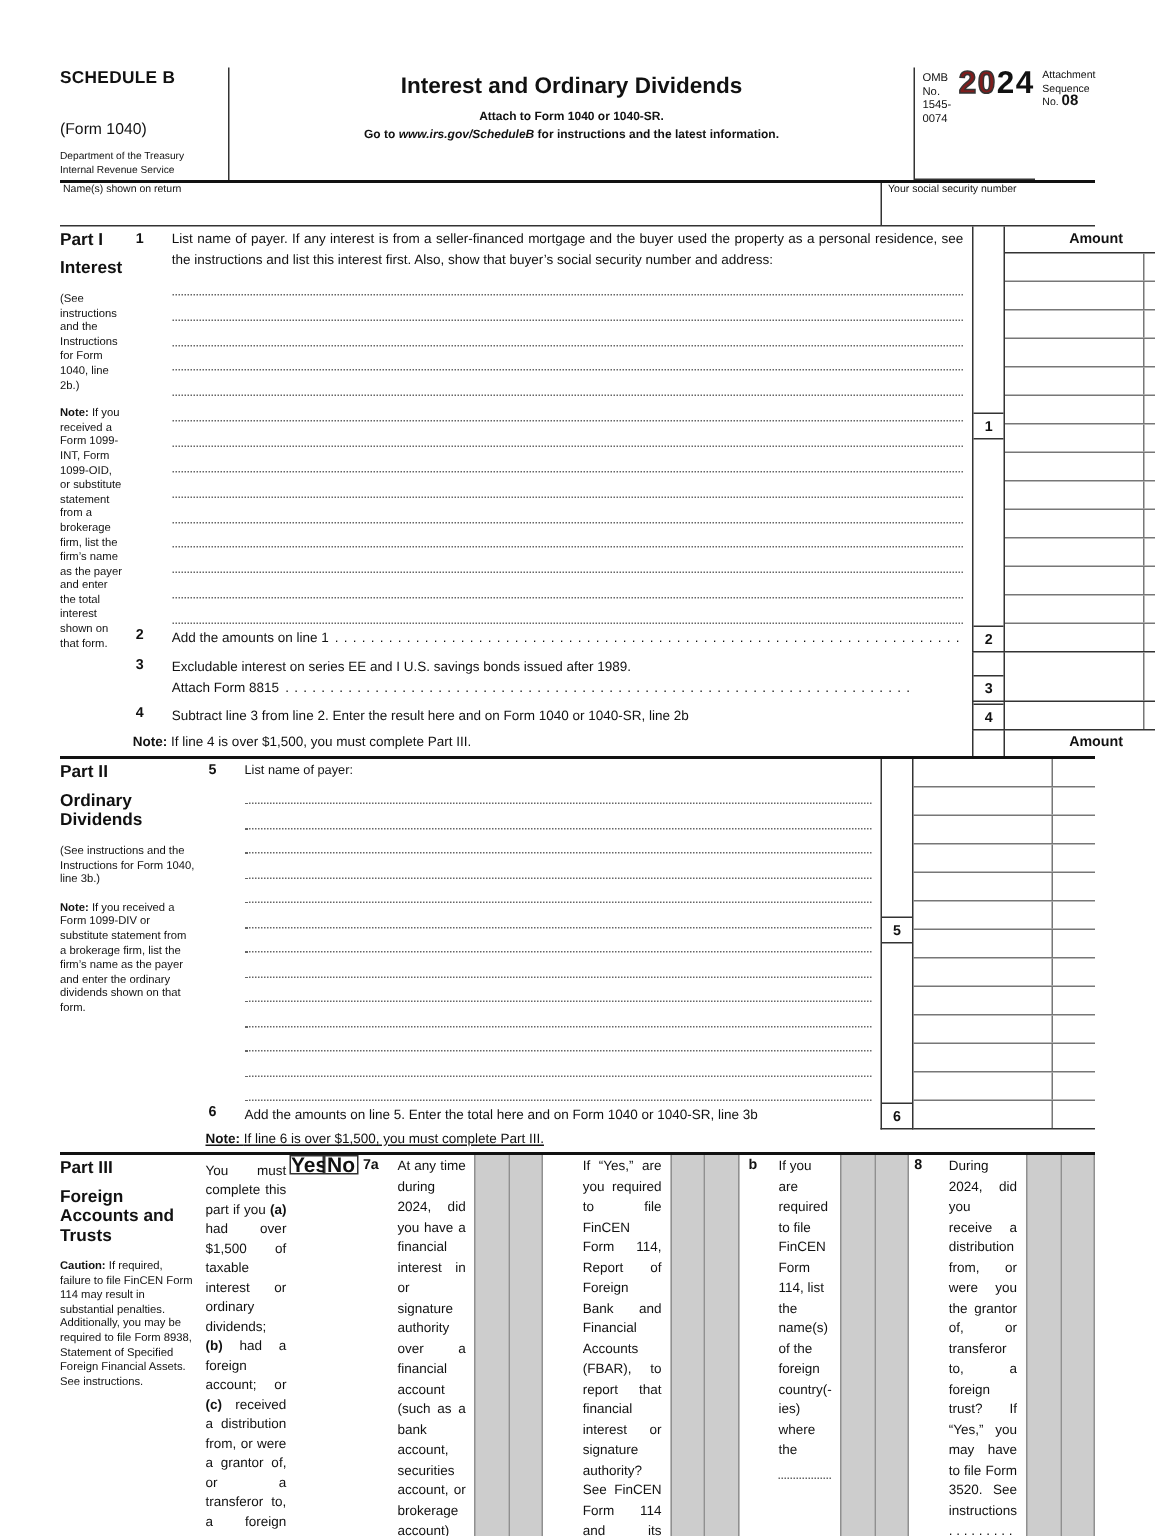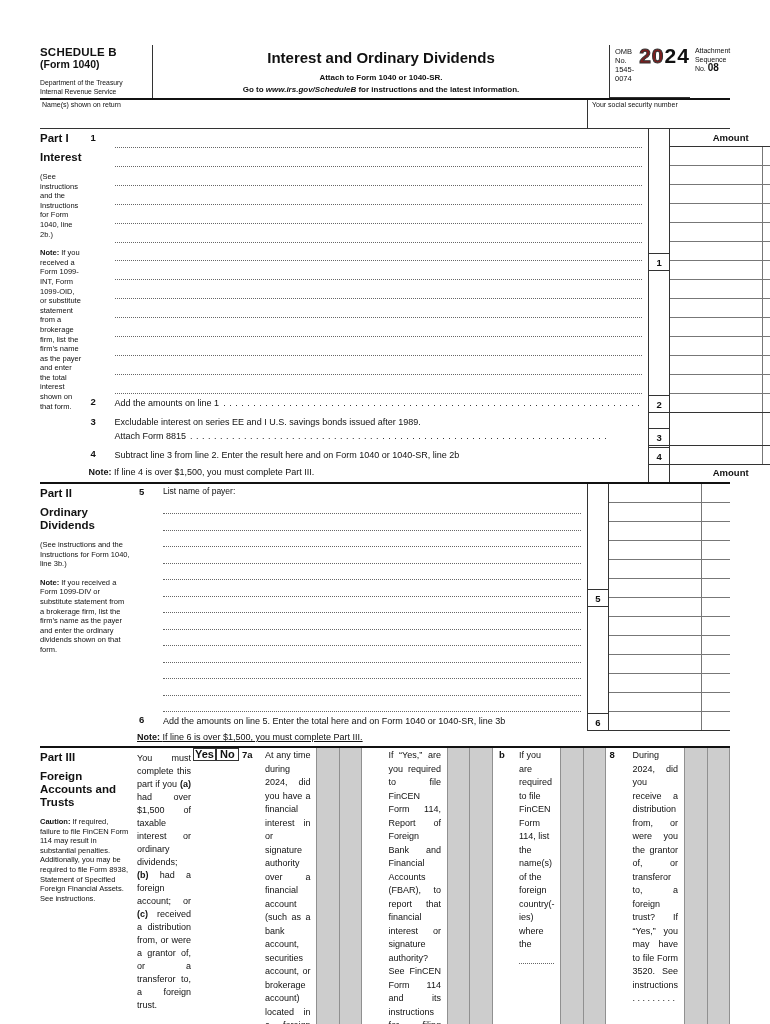--- a/index.html
+++ b/index.html
@@ -4,21 +4,21 @@
 <style>
   html,body{margin:0;padding:0;}
   body{background:#9aa0a6;font-family:"Liberation Sans",sans-serif;color:#111;}
   *{box-sizing:border-box;}
   .page{width:770px;height:1024px;background:#fff;margin:0 auto;padding:45px 40px 0 40px;overflow:hidden;}
 
   
   .header{display:flex;border-bottom:2px solid #111;}
   .h-left{width:112px;padding:1px 4px 2px 0;}
   .sched{font-size:11.5px;font-weight:bold;letter-spacing:.2px;}
-  .form1040{font-size:10.5px;font-weight:bold;}
+  .form1040{font-size:10.5px;font-weight:normal;margin-top:22px;}
   .dept{font-size:6.8px;line-height:8.5px;margin-top:9px;}
   .h-center{flex:1;border-left:1px solid #333;border-right:1px solid #333;text-align:center;padding:4px 8px 2px;}
   .title{font-size:15px;font-weight:bold;}
   .attach{font-size:8px;font-weight:bold;margin-top:7px;}
   .goto{font-size:8px;font-weight:bold;margin-top:3px;}
   .goto .url{font-style:italic;}
   .h-right{width:120px;display:flex;flex-direction:row;}
   .omb{font-size:7.5px;padding:2px 0 2px 5px;border-bottom:1px solid #333;}
   .yearbox{border-bottom:1px solid #333;padding:0 0 1px 5px;}
   .yr{font-size:21px;line-height:21px;letter-spacing:1px;font-weight:bold;}
@@ -76,21 +76,21 @@
   .note-row{height:17px;display:flex;}
   .notetext{flex:1;font-size:9px;padding-top:2px;}
   .amt-header2{flex:1;font-weight:bold;font-size:9.5px;text-align:center;line-height:16px;}
   .note-row2{height:15px;font-size:9px;padding-top:1px;text-decoration:underline;}
 
   
   .part3-main{flex:1;display:flex;flex-direction:row;min-height:230px;}
   .p3-intro{font-size:9px;line-height:13px;padding:4px 2px 4px 0;text-align:justify;}
   .yn-header{display:flex;height:13px;}
   .yn-spacer{flex:1;}
-  .yn-hcell{width:23px;border:1px solid #333;font-size:11px;font-weight:bold;text-align:center;line-height:11px;background:#fff;}
+  .yn-hcell{width:23px;border:1px solid #333;font-size:14px;font-weight:bold;text-align:center;line-height:11px;background:#fff;}
   .question{display:flex;}
   .q-no{width:26px;font-weight:bold;font-size:9.5px;padding:1px 0 0 3px;}
   .q-text{flex:1;font-size:9px;line-height:13.5px;text-align:justify;padding:1px 6px 4px 0;}
   .q-yn{width:46px;display:flex;flex-direction:column;}
   .fillrow{flex:1;display:flex;}
   .fillrow .c{flex:1;background:#cdcdcd;border-left:1px solid #909090;}
   .fillrow .c:last-child{border-right:1px solid #909090;}
   .ansrow{height:17px;display:flex;}
   .ansrow .a{flex:1;background:#fff;border:1px solid #333;}
   .ansrow .a+.a{border-left:none;}
@@ -142,20 +142,21 @@
       <div class="part-label">Part I</div>
       <div class="part-title">Interest</div>
       <div class="side-small">(See instructions and the Instructions for Form 1040, line 2b.)</div>
       <div class="side-small side-note"><b>Note:</b> <span>If you received a Form 1099-INT, Form 1099-OID, or substitute statement from a brokerage firm, list the firm’s name as the payer and enter the total interest shown on that form.</span></div>
     </div>
     <div class="part-main">
 
       <div class="rowA">
         <div class="lineno-col">1</div>
         <div class="mainA">
+          <div class="instr">List name of payer. If any interest is from a seller-financed mortgage and the buyer used the property as a personal residence, see the instructions and list this interest first. Also, show that buyer’s social security number and address:</div>
           <div class="payerlines">
               <div class="payerline"></div>
               <div class="payerline"></div>
               <div class="payerline"></div>
               <div class="payerline"></div>
               <div class="payerline"></div>
               <div class="payerline"></div>
               <div class="payerline"></div>
               <div class="payerline"></div>
               <div class="payerline"></div>

